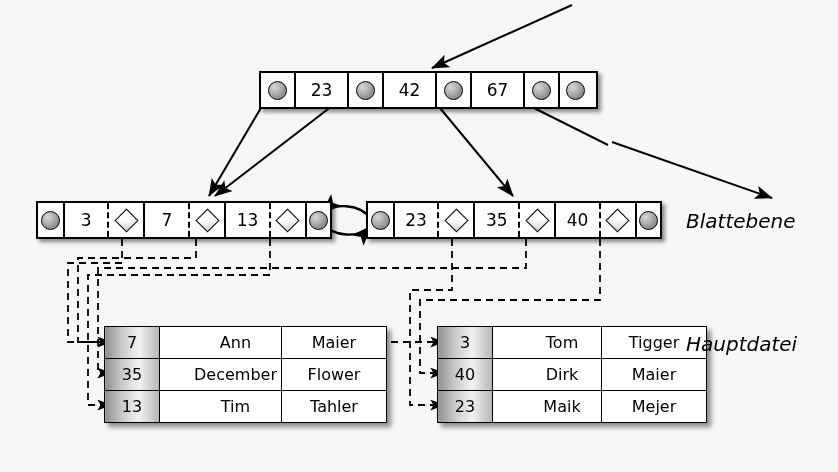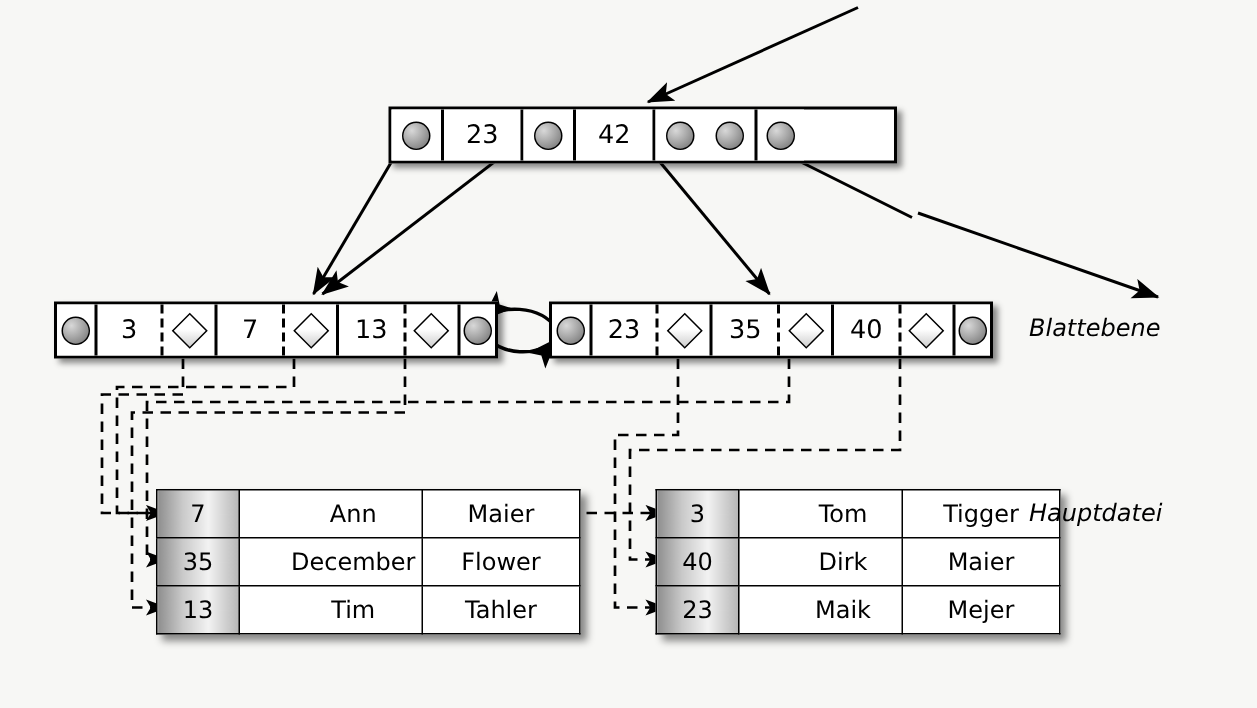--- a/index.html
+++ b/index.html
@@ -80,21 +80,21 @@
   }
   .datatable td.namecol{width:70px;padding-left:34px;}
   .datatable td.lastcol{width:96px;margin-left:20px;}
   #table-left{left:104px;top:326px;}
   #table-right{left:437px;top:326px;}
 
   
   .label{
     position:absolute;
     font-style:italic;
-    font-size:16px;
+    font-size:20px;
     color:#000;
     white-space:nowrap;
     z-index:4;
   }
   #label-blattebene{left:686px;top:209px;}
   #label-hauptdatei{left:686px;top:332px;}
 </style>
 </head>
 <body>
 
@@ -143,20 +143,21 @@
       <span class="bullet"></span>
     </div>
     <div class="cell key" style="width:55px">23</div>
     <div class="cell ptrcell" style="width:33px">
       <span class="bullet"></span>
     </div>
     <div class="cell key" style="width:55px">42</div>
     <div class="cell ptrcell" style="width:33px">
       <span class="bullet"></span>
     </div>
+    <div class="cell key" style="width:55px">67</div>
     <div class="cell ptrcell" style="width:33px">
       <span class="bullet"></span>
     </div>
     <div class="cell ptrcell" style="width:33px;border-left:2px solid #000">
       <span class="bullet"></span>
     </div>
   </div>
 
   <div class="node" id="leaf-left">
     <div class="cell ptrcell" style="width:29px">

